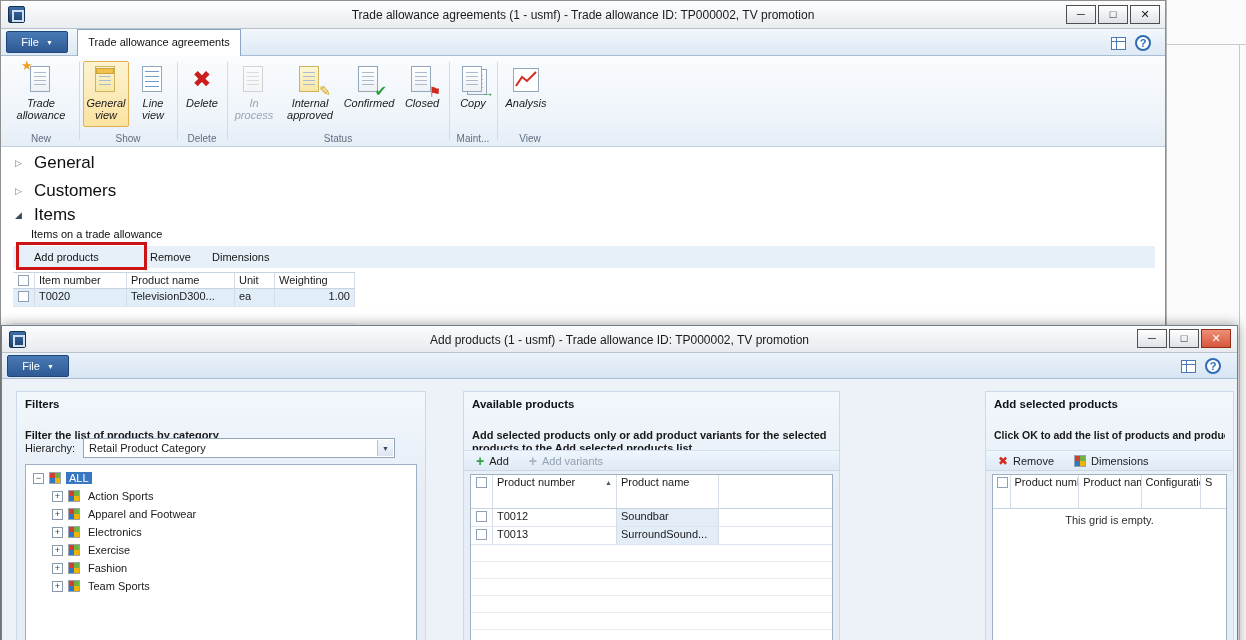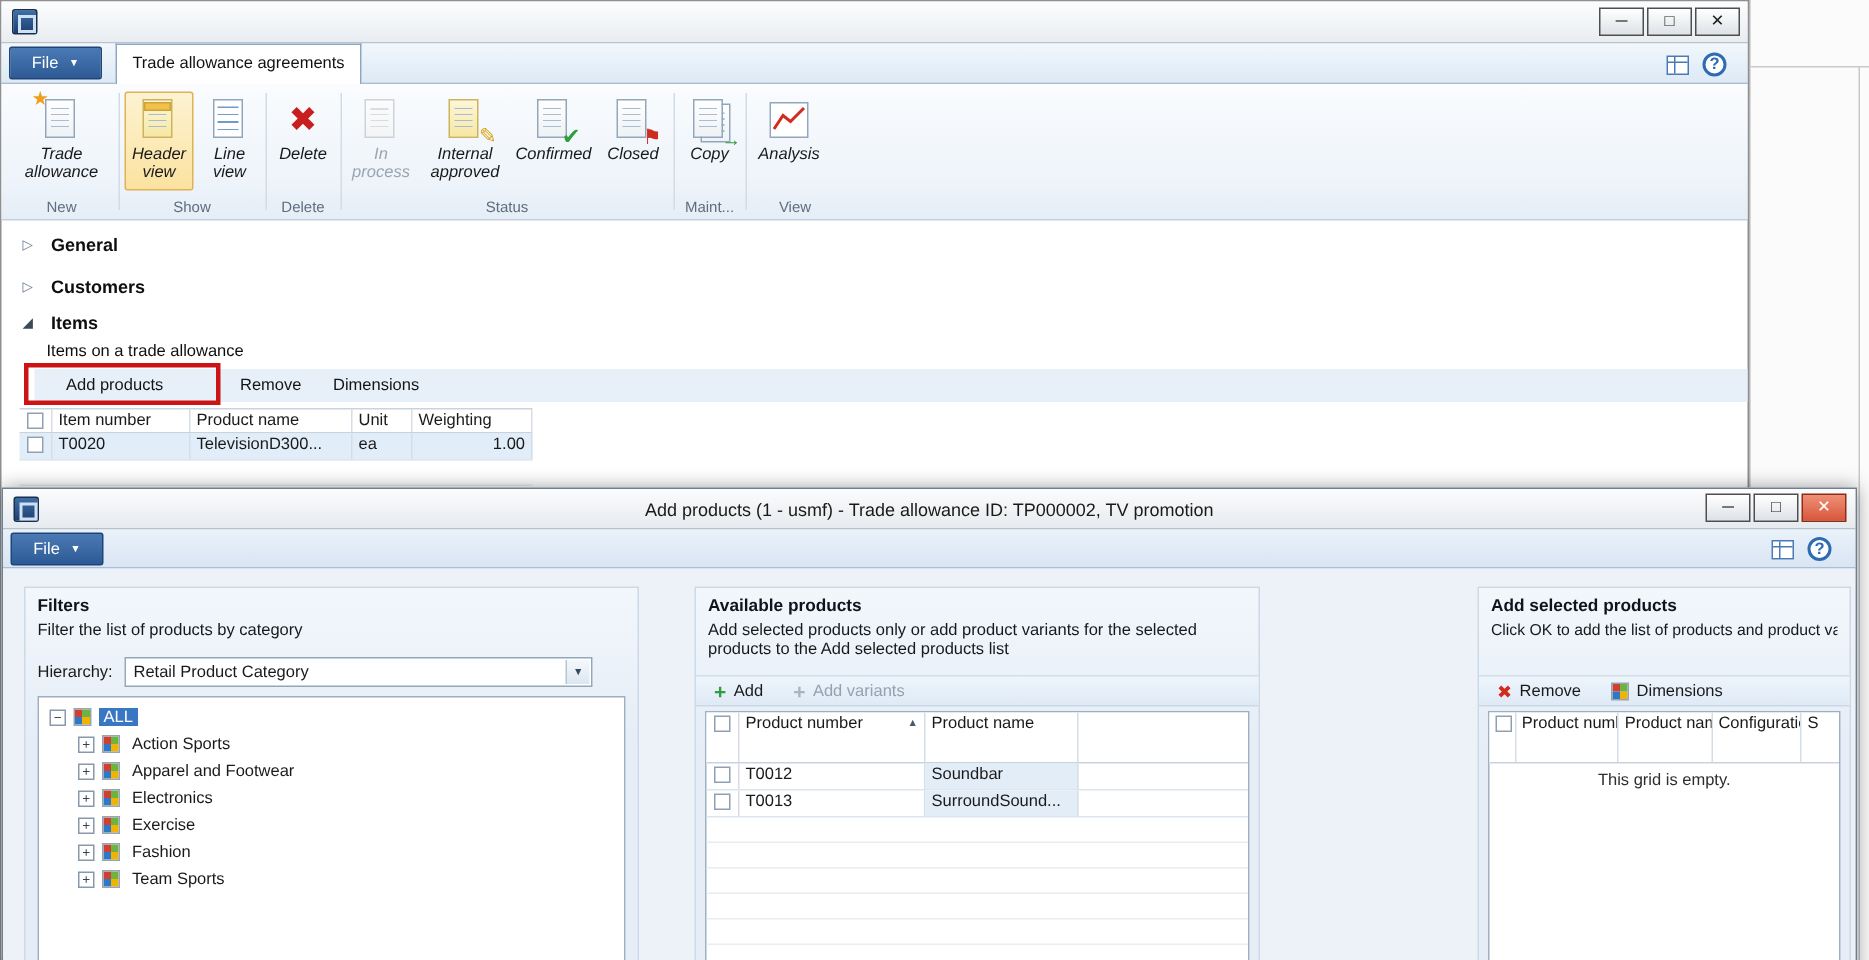--- a/index.html
+++ b/index.html
@@ -76,24 +76,24 @@
   .ov-check  { right:-3px; bottom:-5px; color:#2e9e3e; font-size:15px; }
   .ov-flag   { right:-4px; bottom:-5px; color:#cf2b1e; font-size:14px; }
   .ov-pencil { right:-6px; bottom:-4px; color:#d7a312; font-size:14px; }
   .ov-arrow  { right:-6px; bottom:-5px; color:#2e9e3e; font-size:13px; }
   .bigx { position:absolute; left:0; top:0; width:30px; height:30px; color:#c81e1e; font-size:23px; line-height:29px; font-weight:bold; text-align:center; }
   .chart { position:absolute; left:2px; top:3px; width:26px; height:24px; background:#fff; border:1px solid #93a7bb; }
 
   .sec { position:absolute; left:10px; height:22px; display:flex; align-items:center; }
   .sec-arrow { color:#6d7e8f; font-size:9px; margin:0 9px 0 4px; width:10px; }
   .sec.exp .sec-arrow { color:#3c4a58; }
-  .sec-label { font-weight:bold; font-size:12px; color:#0f0f0f; }
+  .sec-label { font-weight:normal; font-size:17px; color:#0f0f0f; }
   .subtitle { position:absolute; left:30px; top:227px; font-weight:normal; color:#0f0f0f; }
 
-  .strip { position:absolute; left:12px; top:245px; width:1142px; height:22px; background:#e7f0f9;margin-left:10px; }
+  .strip { position:absolute; left:12px; top:245px; width:1142px; height:22px; background:#e7f0f9; }
   .strip .slink { position:absolute; top:0; line-height:22px; color:#141414; }
   .redbox { position:absolute; left:15px; top:241px; width:131px; height:28px; border:3px solid #cc1414; z-index:6; }
 
   .grid { position:absolute; left:12px; top:271px; width:342px; background:#fff; }
   .g-head { display:flex; height:17px; background:#fff; border-top:1px solid #c7d3df; border-bottom:1px solid #c7d3df; }
   .g-row  { display:flex; height:18px; border-bottom:1px solid #dde5ee; }
   .g-row.selrow { background:#e2edfa; }
   .gc { border-right:1px solid #d5dde6; padding:1px 4px; overflow:hidden; white-space:nowrap; }
   .gc.cbc { width:22px; } .gc.c1 { width:92px; } .gc.c2 { width:108px; } .gc.c3 { width:40px; } .gc.c4 { width:80px; }
   .num { text-align:right; }
@@ -107,21 +107,21 @@
   .dw .winbtns { right:6px; top:3px; }
   .filerow { position:absolute; left:0; top:27px; right:0; height:26px;
     background:linear-gradient(#eaf2fa,#d8e5f3); border-bottom:1px solid #aabfd6; }
   .filerow .file-btn { top:2px; }
   .filerow .corner-icons { right:16px; top:5px; }
   .dcontent { position:absolute; left:0; top:53px; right:0; bottom:0; background:#edf2f8; }
 
   .panel { position:absolute; top:12px; bottom:-30px; background:linear-gradient(#f2f7fc,#e6edf6 35%);
     border:1px solid #ccd9e8; padding:6px 8px; }
   .p-title { font-weight:bold; font-size:11.5px; color:#0e141b; }
-  .p-desc { margin-top:4px; color:#181818; line-height:13px; }
+  .p-desc { margin-top:19px; color:#181818; line-height:13px;font-weight:bold; }
   .p-desc.nowrap { white-space:nowrap; overflow:hidden; font-size:10.5px; }
 
   .hier-row { position:absolute; left:8px; top:46px; right:8px; height:20px; }
   .hlabel { line-height:20px; }
   .select { position:absolute; left:58px; top:0; width:312px; height:20px; background:#fff;
     border:1px solid #93a7bb; line-height:18px; padding:0 20px 0 5px; }
   .sarr { position:absolute; right:1px; top:1px; bottom:1px; width:16px;
     background:linear-gradient(#f4f8fc,#dce6f0); border-left:1px solid #b8c6d4;
     text-align:center; font-size:7px; line-height:17px; color:#334a60; }
 
@@ -158,20 +158,21 @@
 </style>
 </head>
 <body>
 
 <div class="bg-strip"></div>
 
 <div class="mw">
 
   <div class="titlebar">
     <div class="app-icon"></div>
+    <div class="wtitle">Trade allowance agreements (1 - usmf) - Trade allowance ID: TP000002, TV promotion</div>
     <div class="winbtns">
       <div class="winbtn"><span>─</span></div>
       <div class="winbtn"><span>□</span></div>
       <div class="winbtn"><span>✕</span></div>
     </div>
   </div>
 
   <div class="tabrow">
     <div class="file-btn">
       <span>File</span><span class="arr">▼</span>
@@ -192,21 +193,21 @@
       </div>
       <div class="rlbl">Trade allowance</div>
     </div>
     <div class="rsep" style="left:78px"></div>
 
     <div class="rbtn sel" style="left:82px;width:46px">
       <div class="ric">
         <span class="doc yellow"></span>
         <span class="band"></span>
       </div>
-      <div class="rlbl">Header view</div>
+      <div class="rlbl">General view</div>
     </div>
 
     <div class="rbtn" style="left:130px;width:44px">
       <div class="ric">
         <span class="doc table"></span>
       </div>
       <div class="rlbl">Line view</div>
     </div>
     <div class="rsep" style="left:176px"></div>
 

